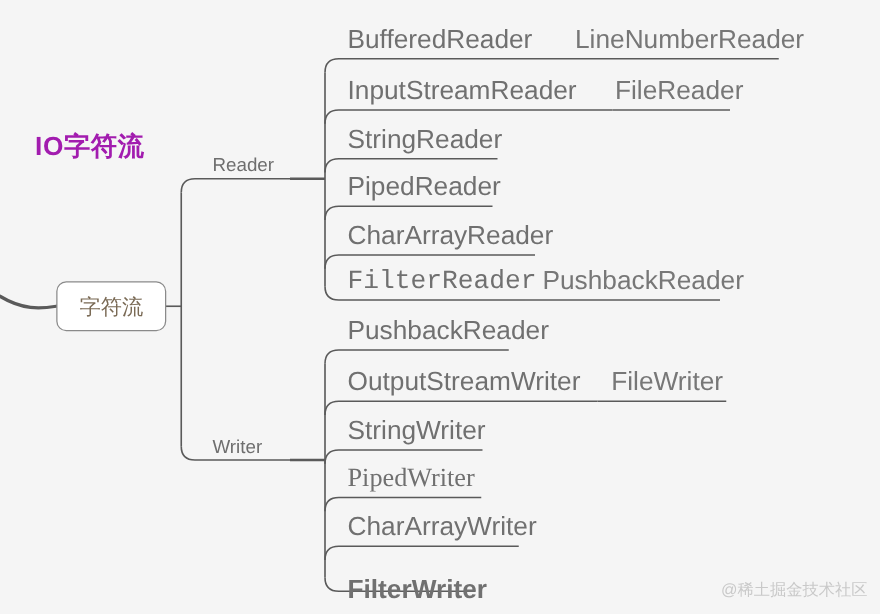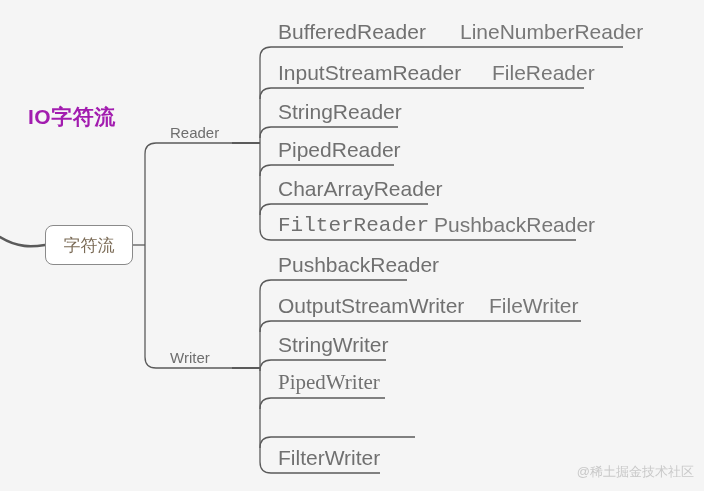--- a/index.html
+++ b/index.html
@@ -170,18 +170,19 @@
 
   <div class="leaf" style="left:278px; top:280px;">PushbackReader</div>
 
   <div class="leaf" style="left:278px; top:321px;">OutputStreamWriter</div>
   <div class="leaf sub" style="left:489px; top:321px;">FileWriter</div>
 
   <div class="leaf" style="left:278px; top:360px;">StringWriter</div>
 
   <div class="leaf" style="left:278px; top:398px;font-family:Liberation Serif, serif;">PipedWriter</div>
 
+  <div class="leaf" style="left:278px; top:437px;">CharArrayWriter</div>
 
-  <div class="leaf" style="left:278px; top:473px;">FilterWriter</div>
+  <div class="leaf" style="left:278px; top:487px;font-weight:bold;">FilterWriter</div>
 
   <div class="watermark">@稀土掘金技术社区</div>
 
 </div>
 
 </body></html>

